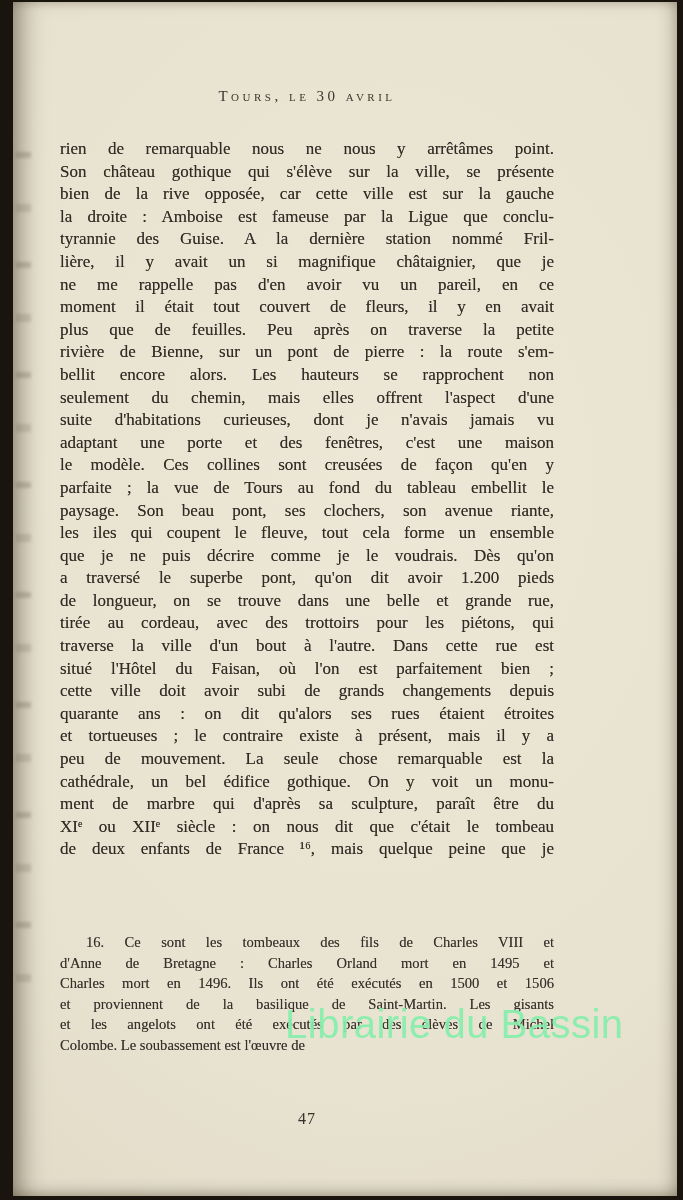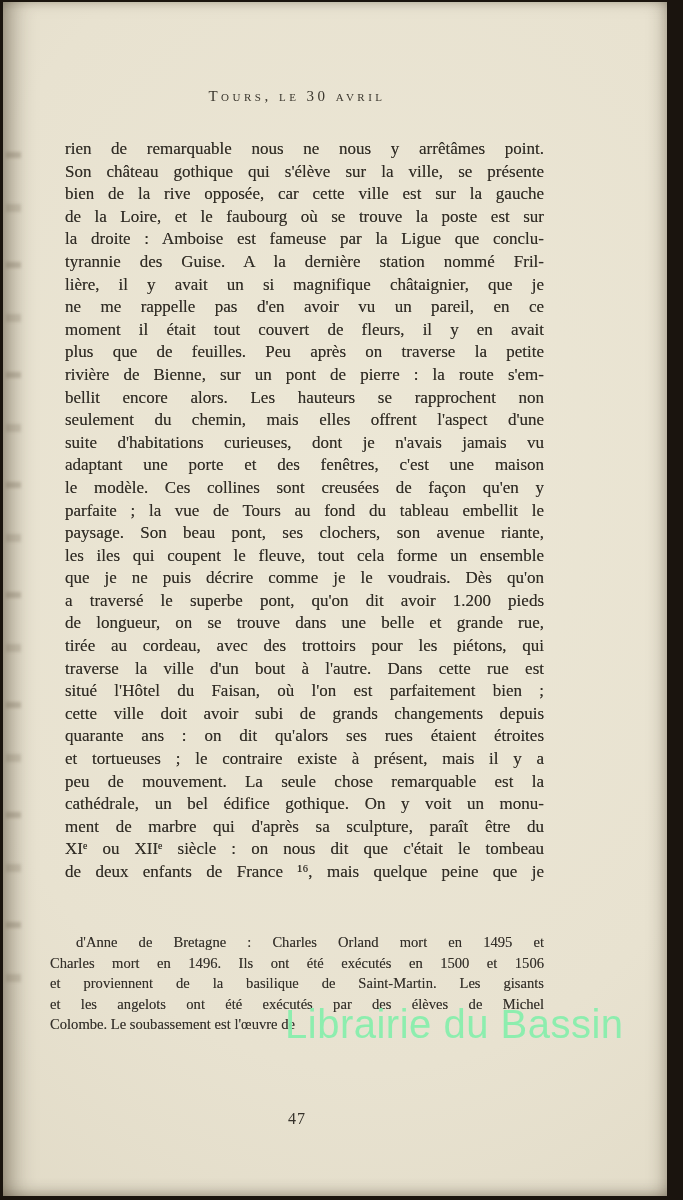--- a/index.html
+++ b/index.html
@@ -5,21 +5,21 @@
   * { margin:0; padding:0; box-sizing:border-box; }
   html,body { width:683px; height:1200px; }
   body { font-family:"Liberation Serif", serif; }
 
   .photo {
     position:relative; width:683px; height:1200px;
     background:#1a140e; overflow:hidden;
   }
 
   .paper {
-    position:absolute; left:3px; top:2px; width:664px; height:1194px;
+    position:absolute; left:13px; top:2px; width:664px; height:1194px;
     background: radial-gradient(120% 90% at 55% 40%, #ece7d6 0%, #e8e2d0 55%, #ddd6c1 100%);
     box-shadow:
       inset 20px 0 26px -14px rgba(45,33,16,0.5),
       inset -12px 0 18px -10px rgba(45,33,16,0.35),
       inset 0 -10px 16px -9px rgba(45,33,16,0.3),
       inset 0 6px 10px -7px rgba(45,33,16,0.2);
     overflow:hidden;
   }
 
   
@@ -46,21 +46,20 @@
     position:absolute; left:47px; top:136px; width:494px;
     color:#302c25;
     font-size:17px;
     text-shadow: 0 0 0.4px rgba(48,44,37,0.55);
   }
   .body-text .line {
     line-height:22.6px;
     text-align:justify;
     text-align-last:justify;
     white-space:nowrap;
-    margin-left:15px;
   }
 
   .footnote {
     position:absolute; left:47px; top:930px; width:494px;
     color:#34302a;
     font-size:14.6px;
     text-shadow: 0 0 0.3px rgba(52,48,42,0.5);
   }
   .footnote .fline {
     line-height:20.5px;
@@ -98,21 +97,20 @@
   <div class="paper">
 
     <div class="smudges"></div>
 
     <div class="running-head">Tours, le 30 avril</div>
 
     <div class="body-text">
         <div class="line">rien de remarquable nous ne nous y arrêtâmes point.</div>
         <div class="line">Son château gothique qui s'élève sur la ville, se présente</div>
         <div class="line">bien de la rive opposée, car cette ville est sur la gauche</div>
-        <div class="line">de la Loire, et le faubourg où se trouve la poste est sur</div>
         <div class="line">la droite : Amboise est fameuse par la Ligue que conclu-</div>
         <div class="line">tyrannie des Guise. A la dernière station nommé Fril-</div>
         <div class="line">lière, il y avait un si magnifique châtaignier, que je</div>
         <div class="line">ne me rappelle pas d'en avoir vu un pareil, en ce</div>
         <div class="line">moment il était tout couvert de fleurs, il y en avait</div>
         <div class="line">plus que de feuilles. Peu après on traverse la petite</div>
         <div class="line">rivière de Bienne, sur un pont de pierre : la route s'em-</div>
         <div class="line">bellit encore alors. Les hauteurs se rapprochent non</div>
         <div class="line">seulement du chemin, mais elles offrent l'aspect d'une</div>
         <div class="line">suite d'habitations curieuses, dont je n'avais jamais vu</div>
@@ -131,20 +129,21 @@
         <div class="line">quarante ans : on dit qu'alors ses rues étaient étroites</div>
         <div class="line">et tortueuses ; le contraire existe à présent, mais il y a</div>
         <div class="line">peu de mouvement. La seule chose remarquable est la</div>
         <div class="line">cathédrale, un bel édifice gothique. On y voit un monu-</div>
         <div class="line">ment de marbre qui d'après sa sculpture, paraît être du</div>
         <div class="line">XIᵉ ou XIIᵉ siècle : on nous dit que c'était le tombeau</div>
         <div class="line">de deux enfants de France ¹⁶, mais quelque peine que je</div>
       </div>
 
     <div class="footnote">
+        <div class="fline">16. Ce sont les tombeaux des fils de Charles VIII et</div>
         <div class="fline">d'Anne de Bretagne : Charles Orland mort en 1495 et</div>
         <div class="fline">Charles mort en 1496. Ils ont été exécutés en 1500 et 1506</div>
         <div class="fline">et proviennent de la basilique de Saint-Martin. Les gisants</div>
         <div class="fline">et les angelots ont été exécutés par des élèves de Michel</div>
         <div class="fline">Colombe. Le soubassement est l'œuvre de</div>
       </div>
 
     <div class="page-number">47</div>
 
   </div>

